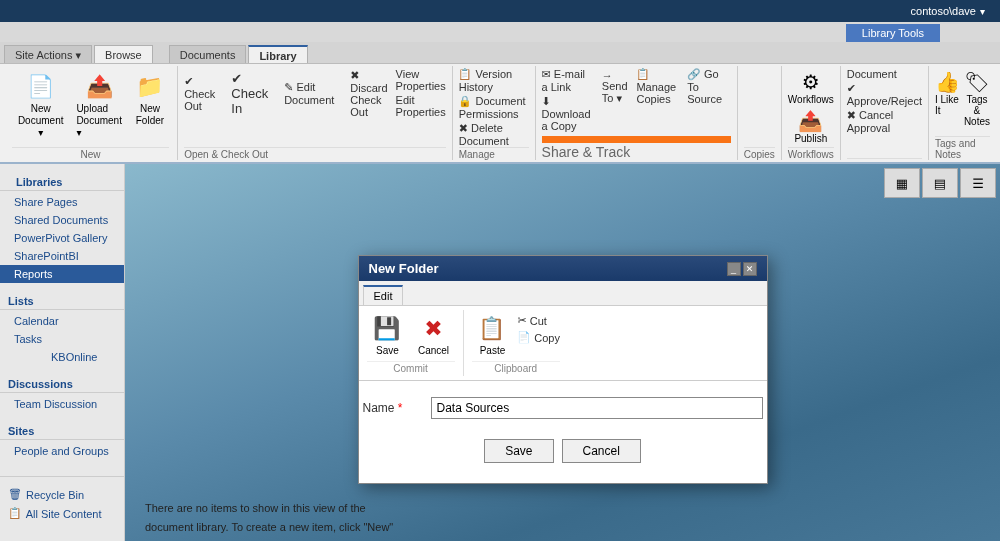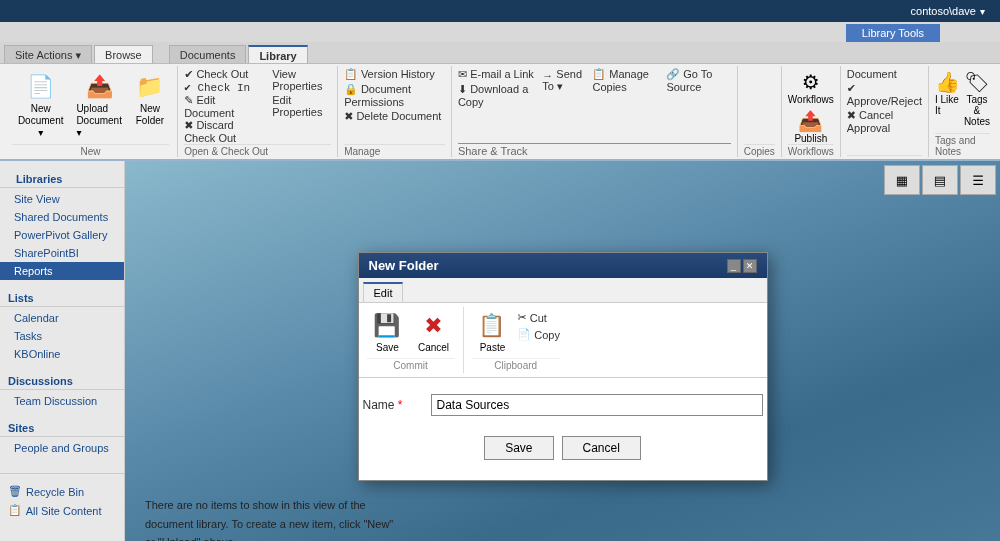--- a/index.html
+++ b/index.html
@@ -44,23 +44,23 @@
       <div style="display:flex;flex-direction:column;align-items:center;cursor:pointer;padding:2px 4px;border:1px solid transparent;border-radius:2px;min-width:36px;">
         <div style="width:32px;height:32px;display:flex;align-items:center;justify-content:center;font-size:22px;">📁</div>
         <div style="font-size:10px;text-align:center;line-height:1.2;">New<br>Folder</div>
       </div>
     </div>
     <div style="font-size:10px;color:#666;text-align:center;border-top:1px solid #ddd;width:100%;padding-top:1px;">New</div>
   </div>
 
   <div style="display:flex;flex-direction:column;border-right:1px solid #ccc;padding:0 6px;justify-content:space-between;">
     <div style="display:flex;gap:8px;padding-top:2px;">
-      <div style="display:flex;flex-direction:column;gap:0;">
+      <div style="display:flex;flex-direction:row;gap:16px;">
         <div style="font-size:11px;color:#333;cursor:pointer;display:flex;align-items:center;gap:3px;">✔ Check Out</div>
-        <div style="font-size:11px;color:#333;cursor:pointer;display:flex;align-items:center;gap:3px;font-family:Liberation Mono, monospace;">✔ Check In</div>
+        <div style="font-size:13px;color:#333;cursor:pointer;display:flex;align-items:center;gap:3px;">✔ Check In</div>
         <div style="font-size:11px;color:#333;cursor:pointer;display:flex;align-items:center;gap:3px;">✎ Edit Document</div>
         <div style="font-size:11px;color:#333;cursor:pointer;display:flex;align-items:center;gap:3px;">✖ Discard Check Out</div>
       </div>
       <div style="display:flex;flex-direction:column;gap:2px;">
         <div style="font-size:11px;color:#333;cursor:pointer;">View Properties</div>
         <div style="font-size:11px;color:#333;cursor:pointer;">Edit Properties</div>
       </div>
     </div>
     <div style="font-size:10px;color:#666;border-top:1px solid #ddd;padding-top:1px;">Open &amp; Check Out</div>
   </div>
@@ -79,21 +79,21 @@
       <div style="display:flex;flex-direction:column;gap:2px;">
         <div style="font-size:11px;color:#333;cursor:pointer;">✉ E-mail a Link</div>
         <div style="font-size:11px;color:#333;cursor:pointer;">⬇ Download a Copy</div>
       </div>
       <div style="display:flex;flex-direction:row;gap:2px;">
         <div style="font-size:11px;color:#333;cursor:pointer;">→ Send To ▾</div>
         <div style="font-size:11px;color:#333;cursor:pointer;">📋 Manage Copies</div>
         <div style="font-size:11px;color:#333;cursor:pointer;">🔗 Go To Source</div>
       </div>
     </div>
-    <div style="font-size:11px;color:#666;border-top:1px solid #f97316;padding-top:1px;">Share &amp; Track</div>
+    <div style="font-size:14px;color:#666;border-top:7px solid #f97316;padding-top:1px;">Share &amp; Track</div>
   </div>
 
   <div style="display:flex;flex-direction:column;border-right:1px solid #ccc;padding:0 6px;justify-content:space-between;">
     <div style="flex:1;"></div>
     <div style="font-size:10px;color:#666;border-top:1px solid #ddd;padding-top:1px;">Copies</div>
   </div>
 
   <div style="display:flex;flex-direction:column;border-right:1px solid #ccc;padding:0 6px;justify-content:space-between;">
     <div style="display:flex;flex-direction:column;align-items:center;gap:4px;padding-top:4px;">
       <div style="display:flex;flex-direction:column;align-items:center;cursor:pointer;">
@@ -130,31 +130,31 @@
     </div>
     <div style="font-size:10px;color:#666;border-top:1px solid #ddd;padding-top:1px;">Tags and Notes</div>
   </div>
 </div>
 
 <div class="main-area">
 
   <div style="width:125px;background:#e8e8e8;border-right:1px solid #ccc;padding:8px 0;flex-shrink:0;overflow-y:auto;">
     <div>
       <div style="font-size:11px;font-weight:bold;color:#1a4a8a;padding:4px 8px 2px 16px;border-bottom:1px solid #ccc;margin-bottom:2px;">Libraries</div>
-      <div style="font-size:11px;color:#1a4a8a;padding:3px 8px 3px 14px;cursor:pointer;">Site View</div>
+      <div style="font-size:11px;color:#1a4a8a;padding:3px 8px 3px 14px;cursor:pointer;">Share Pages</div>
       <div style="font-size:11px;color:#1a4a8a;padding:3px 8px 3px 14px;cursor:pointer;">Shared Documents</div>
       <div style="font-size:11px;color:#1a4a8a;padding:3px 8px 3px 14px;cursor:pointer;">PowerPivot Gallery</div>
       <div style="font-size:11px;color:#1a4a8a;padding:3px 8px 3px 14px;cursor:pointer;">SharePointBI</div>
       <div style="font-size:11px;color:#1a4a8a;padding:3px 8px 3px 14px;cursor:pointer;background:#2a5a9a;color:white;">Reports</div>
     </div>
     <div style="margin-top:8px;">
       <div style="font-size:11px;font-weight:bold;color:#1a4a8a;padding:4px 8px 2px 8px;border-bottom:1px solid #ccc;margin-bottom:2px;">Lists</div>
       <div style="font-size:11px;color:#1a4a8a;padding:3px 8px 3px 14px;cursor:pointer;">Calendar</div>
       <div style="font-size:11px;color:#1a4a8a;padding:3px 8px 3px 14px;cursor:pointer;">Tasks</div>
-      <div style="font-size:11px;color:#1a4a8a;padding:3px 8px 3px 14px;cursor:pointer;">KBOnline</div>
+      <div style="font-size:11px;color:#1a4a8a;padding:3px 8px 3px 14px;cursor:pointer;margin-left:37px;">KBOnline</div>
     </div>
     <div style="margin-top:8px;">
       <div style="font-size:11px;font-weight:bold;color:#1a4a8a;padding:4px 8px 2px 8px;border-bottom:1px solid #ccc;margin-bottom:2px;">Discussions</div>
       <div style="font-size:11px;color:#1a4a8a;padding:3px 8px 3px 14px;cursor:pointer;">Team Discussion</div>
     </div>
     <div style="margin-top:8px;">
       <div style="font-size:11px;font-weight:bold;color:#1a4a8a;padding:4px 8px 2px 8px;border-bottom:1px solid #ccc;margin-bottom:2px;">Sites</div>
       <div style="font-size:11px;color:#1a4a8a;padding:3px 8px 3px 14px;cursor:pointer;">People and Groups</div>
     </div>
     <div style="margin-top:16px;padding-top:8px;border-top:1px solid #ccc;">

